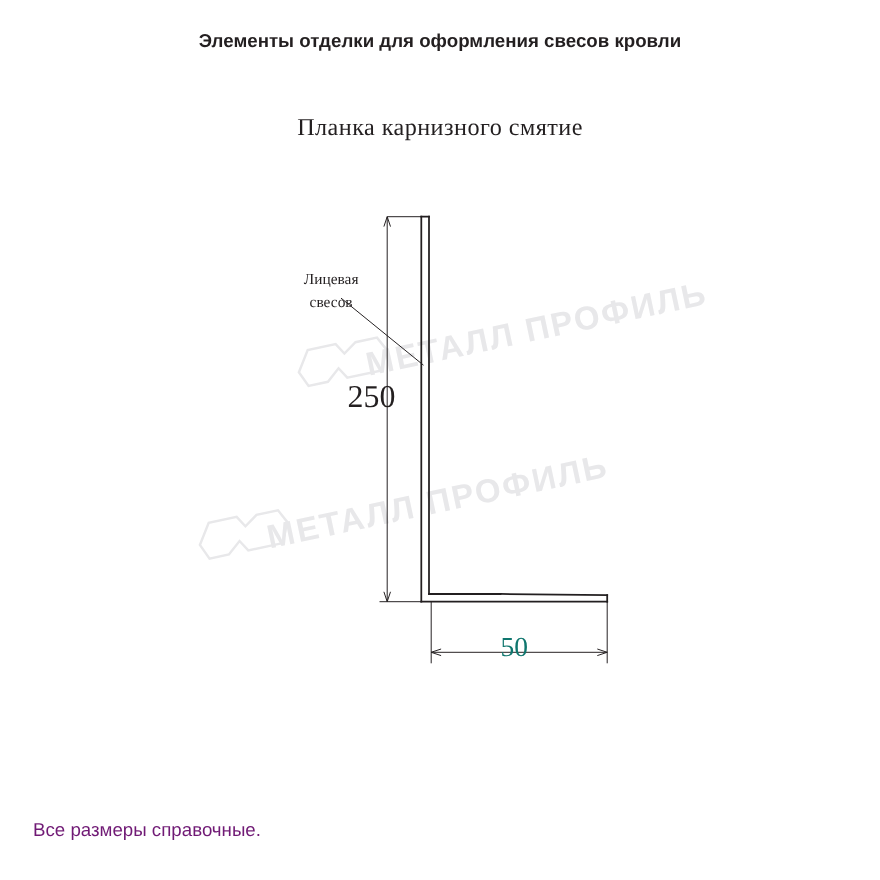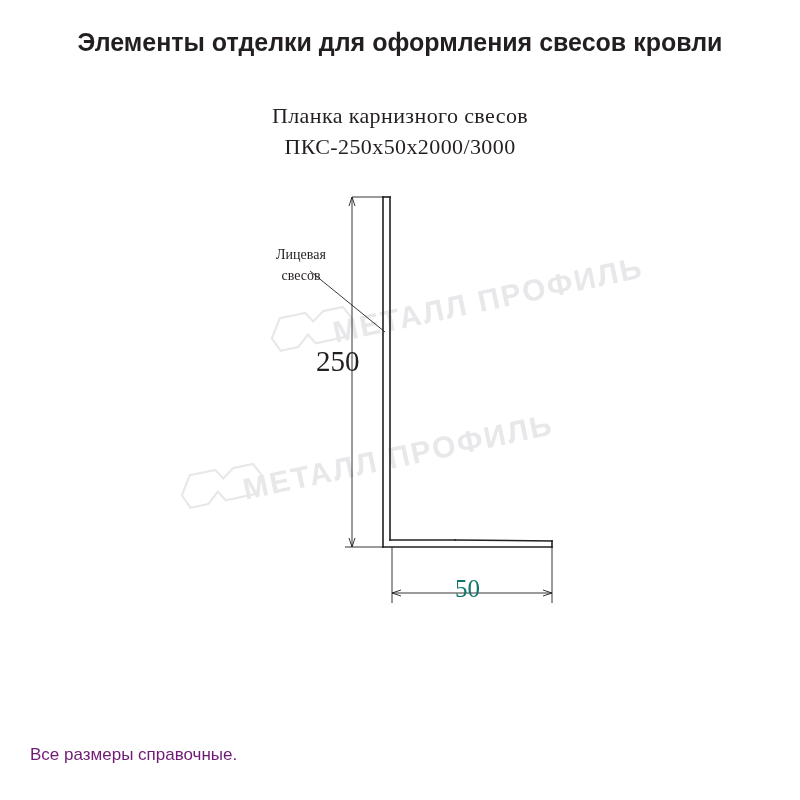--- a/index.html
+++ b/index.html
@@ -19,21 +19,21 @@
     position: absolute;
     inset: 0;
   }
   .title {
     position: absolute;
     top: 28px;
     left: 0;
     width: 800px;
     text-align: center;
     font-family: "Liberation Sans", sans-serif;
-    font-size: 25px;
+    font-size: 17px;
     font-weight: bold;
     color: #231f20;
     letter-spacing: 0px;
   }
   .subtitle-block {
     position: absolute;
     top: 100px;
     left: 0;
     width: 800px;
     text-align: center;
@@ -121,22 +121,21 @@
   .footer div { white-space: nowrap; }
 </style>
 </head>
 <body>
 
 <div class="page">
 
   <div class="title">Элементы отделки для оформления свесов кровли</div>
 
   <div class="subtitle-block">
-    <div class="subtitle">Планка карнизного свесов</div>
-    <div class="subtitle-2">ПКС-250х50х2000/3000</div>
+    <div class="subtitle">Планка карнизного смятие</div>
   </div>
 
   <div class="watermark wm1">
     <svg width="400" height="60" viewBox="0 0 400 60" xmlns="http://www.w3.org/2000/svg">
       <g fill="none" stroke="#e8e8ea" stroke-width="2.2">
         <path d="M6 30 L18 12 L44 12 L50 22 L62 14 L82 14 L88 26 L80 44 L48 44 L42 34 L30 44 L12 44 Z"></path>
       </g>
     </svg>
   </div>
   <div class="watermark wm1" style="top:283px;left:330px;">

